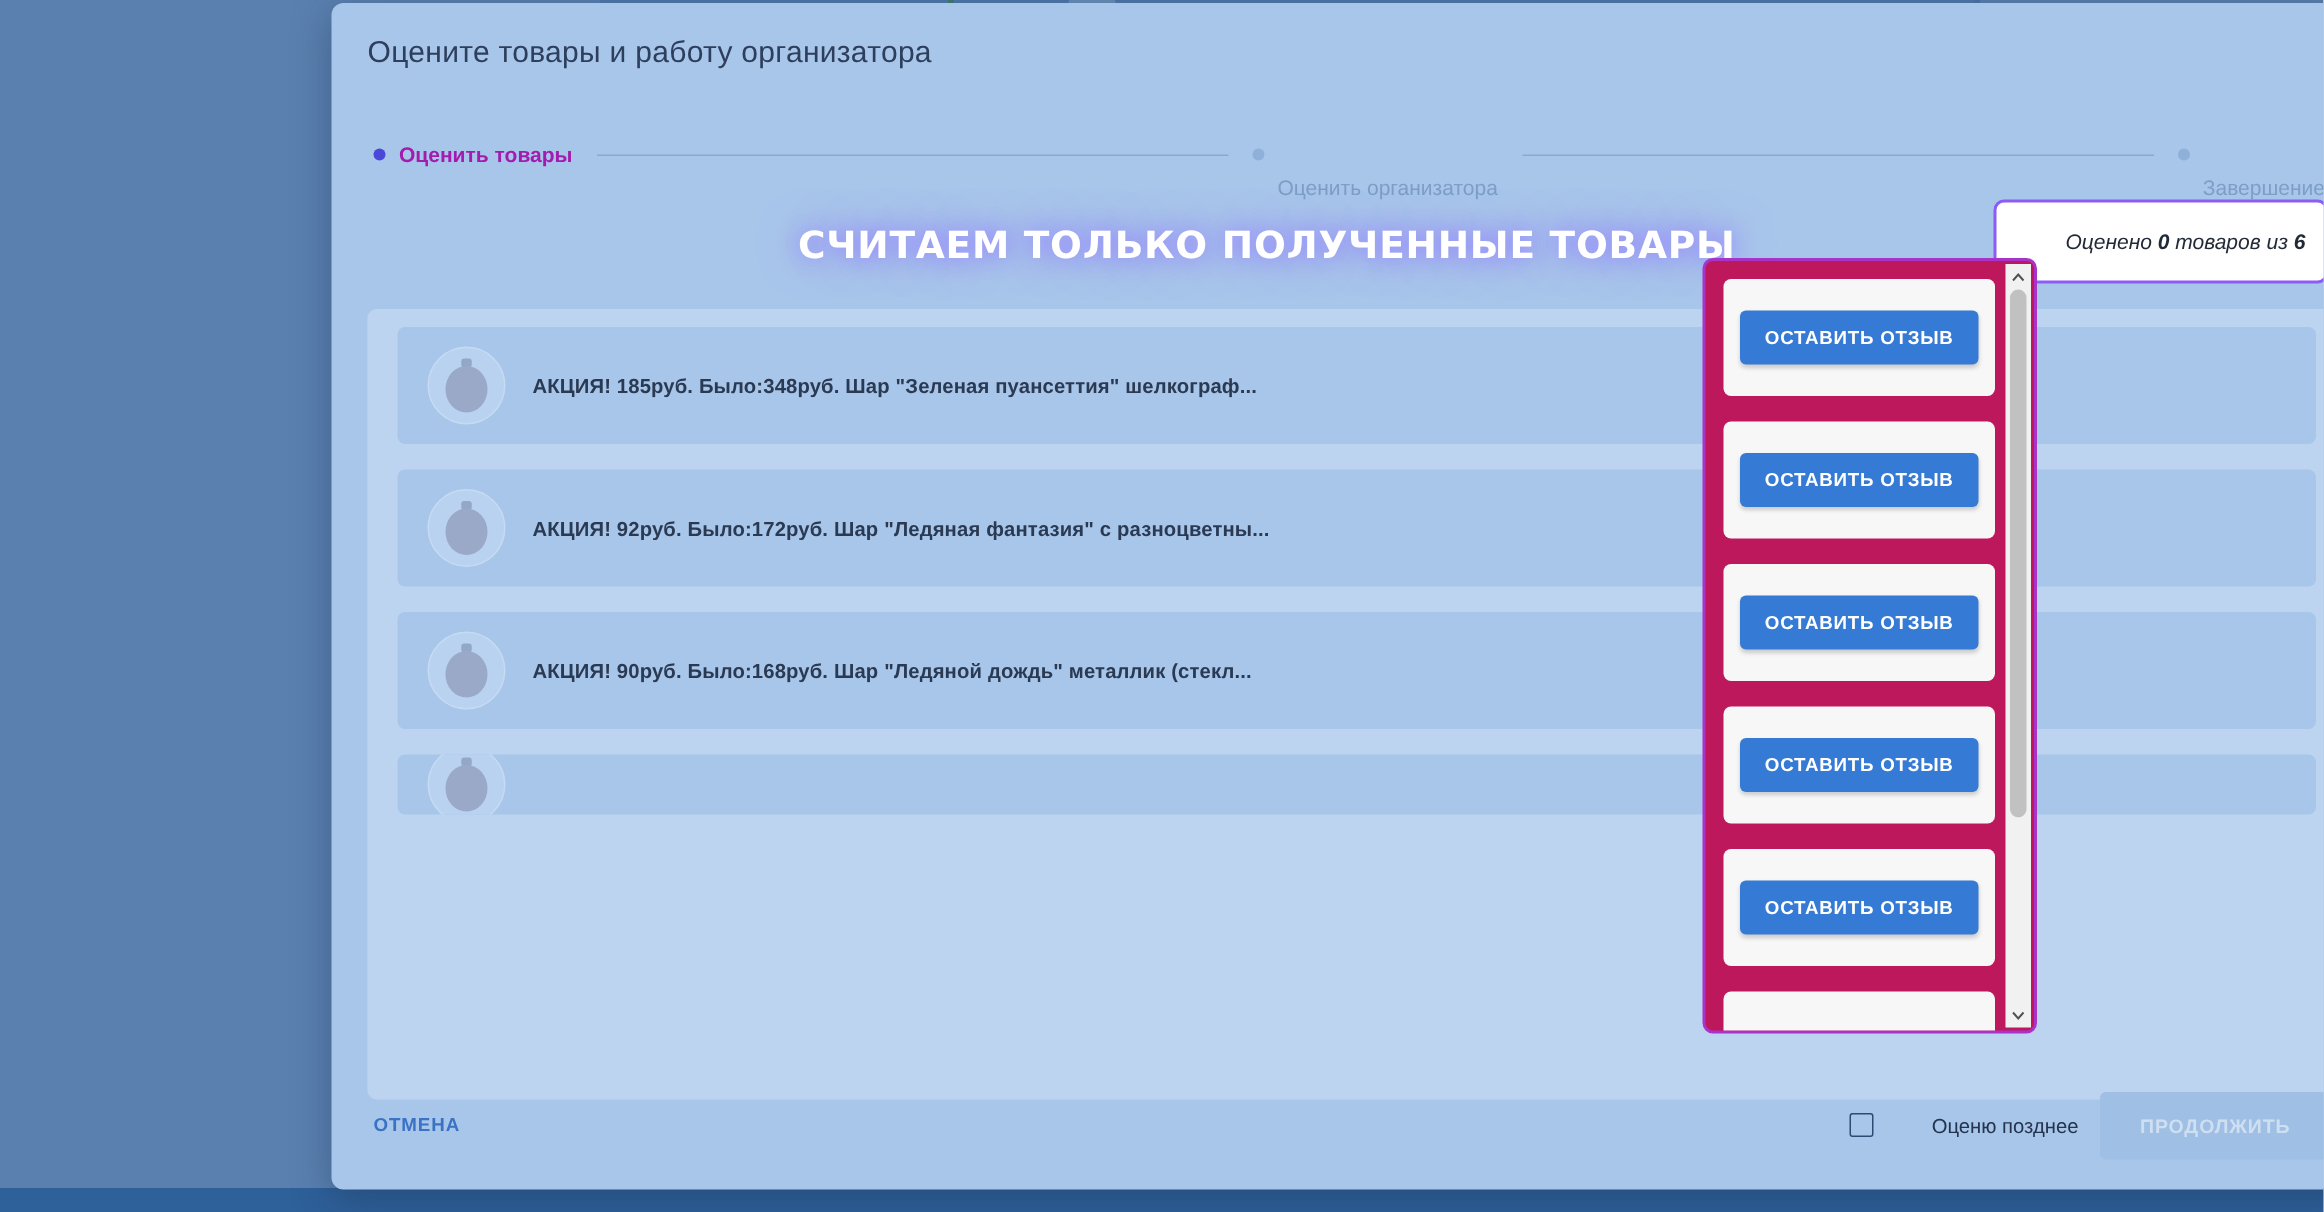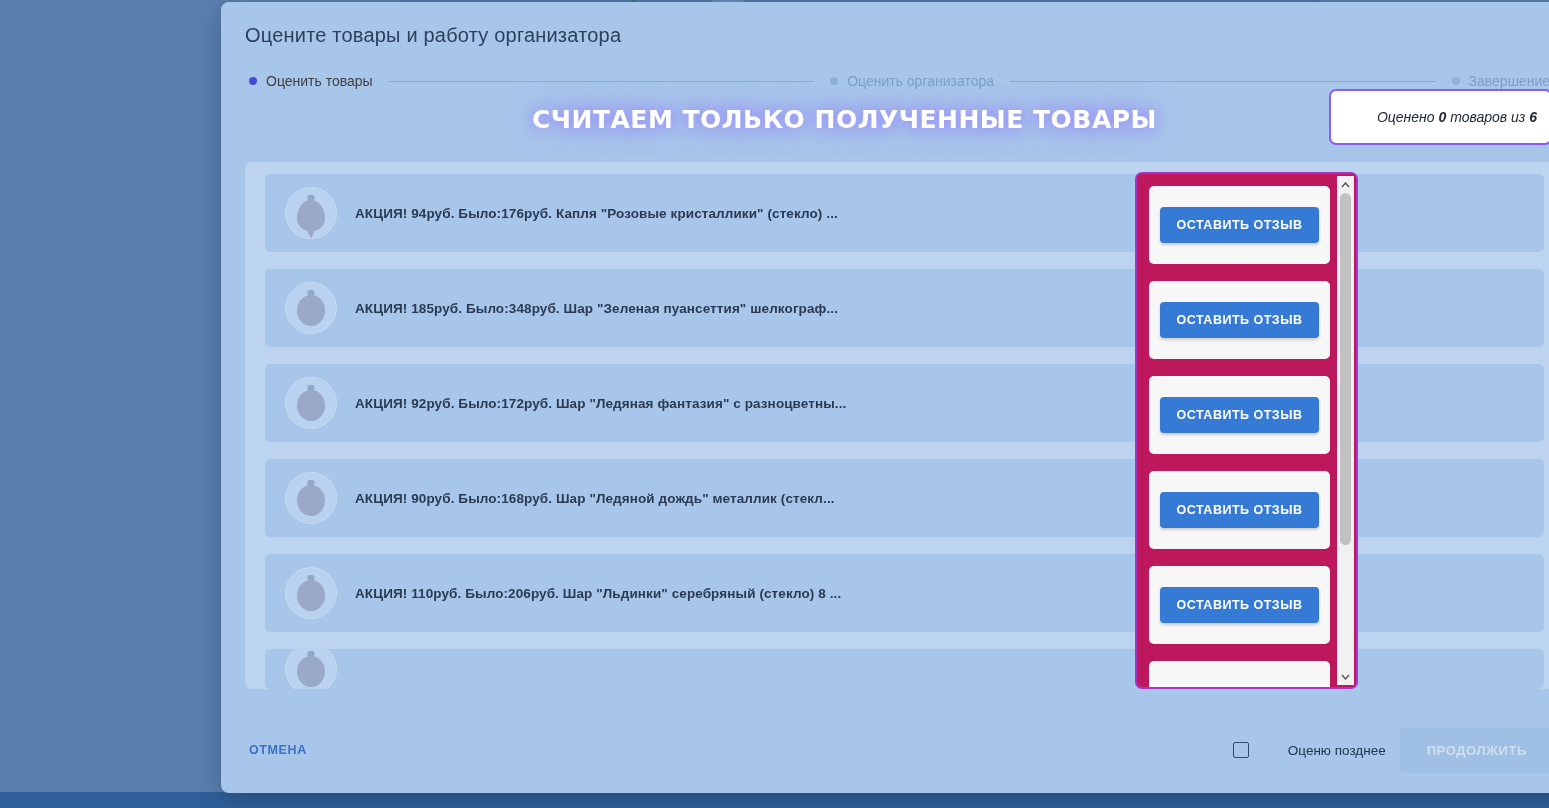--- a/index.html
+++ b/index.html
@@ -94,27 +94,28 @@
   .step { display: flex; align-items: center; flex: 0 0 auto; }
   .step-dot {
     width: 8px; height: 8px;
     border-radius: 50%;
     margin-right: 9px;
     background: #4a48d8;
   }
   .step.inactive .step-dot { background: #8fb0d8; }
   .step-label {
     font-size: 14px;
-    font-weight: normal;
-    color: #404040;
+    font-weight: bold;
+    color: #a21caf;
     white-space: nowrap;
   }
   .step.inactive .step-label {
     font-weight: 400;
     color: #7e9ec6;
+    margin-top: 44px;
   }
   .step-line {
     flex: 1 1 auto;
     height: 1px;
     background: #8aa9cf;
     margin: 0 16px;
   }
 
   
   #banner-row {
@@ -402,27 +403,20 @@
 
         <div id="counter-box">
           <span>Оценено</span>&nbsp;<b>0</b>&nbsp;<span>товаров из</span>&nbsp;<b>6</b>
         </div>
       </div>
     </div>
 
     <div id="list-region">
       <div id="list-scroll">
 
-        <div class="product-row">
-          <div class="thumb">
-            <span class="orn-cap"></span>
-            <span class="orn-body orn-drop"></span>
-          </div>
-          <div class="product-title">АКЦИЯ! 94руб. Было:176руб. Капля "Розовые кристаллики" (стекло) ...</div>
-        </div>
 
         <div class="product-row">
           <div class="thumb">
             <span class="orn-cap"></span>
             <span class="orn-body orn-round"></span>
           </div>
           <div class="product-title">АКЦИЯ! 185руб. Было:348руб. Шар "Зеленая пуансеттия" шелкограф...</div>
         </div>
 
         <div class="product-row">
@@ -434,27 +428,20 @@
         </div>
 
         <div class="product-row">
           <div class="thumb">
             <span class="orn-cap"></span>
             <span class="orn-body orn-round"></span>
           </div>
           <div class="product-title">АКЦИЯ! 90руб. Было:168руб. Шар "Ледяной дождь" металлик (стекл...</div>
         </div>
 
-        <div class="product-row">
-          <div class="thumb">
-            <span class="orn-cap"></span>
-            <span class="orn-body orn-round"></span>
-          </div>
-          <div class="product-title">АКЦИЯ! 110руб. Было:206руб. Шар "Льдинки" серебряный (стекло) 8 ...</div>
-        </div>
 
         <div class="product-row partial">
           <div class="thumb">
             <span class="orn-cap"></span>
             <span class="orn-body orn-round"></span>
           </div>
           <div class="product-title"></div>
         </div>
 
       </div>

